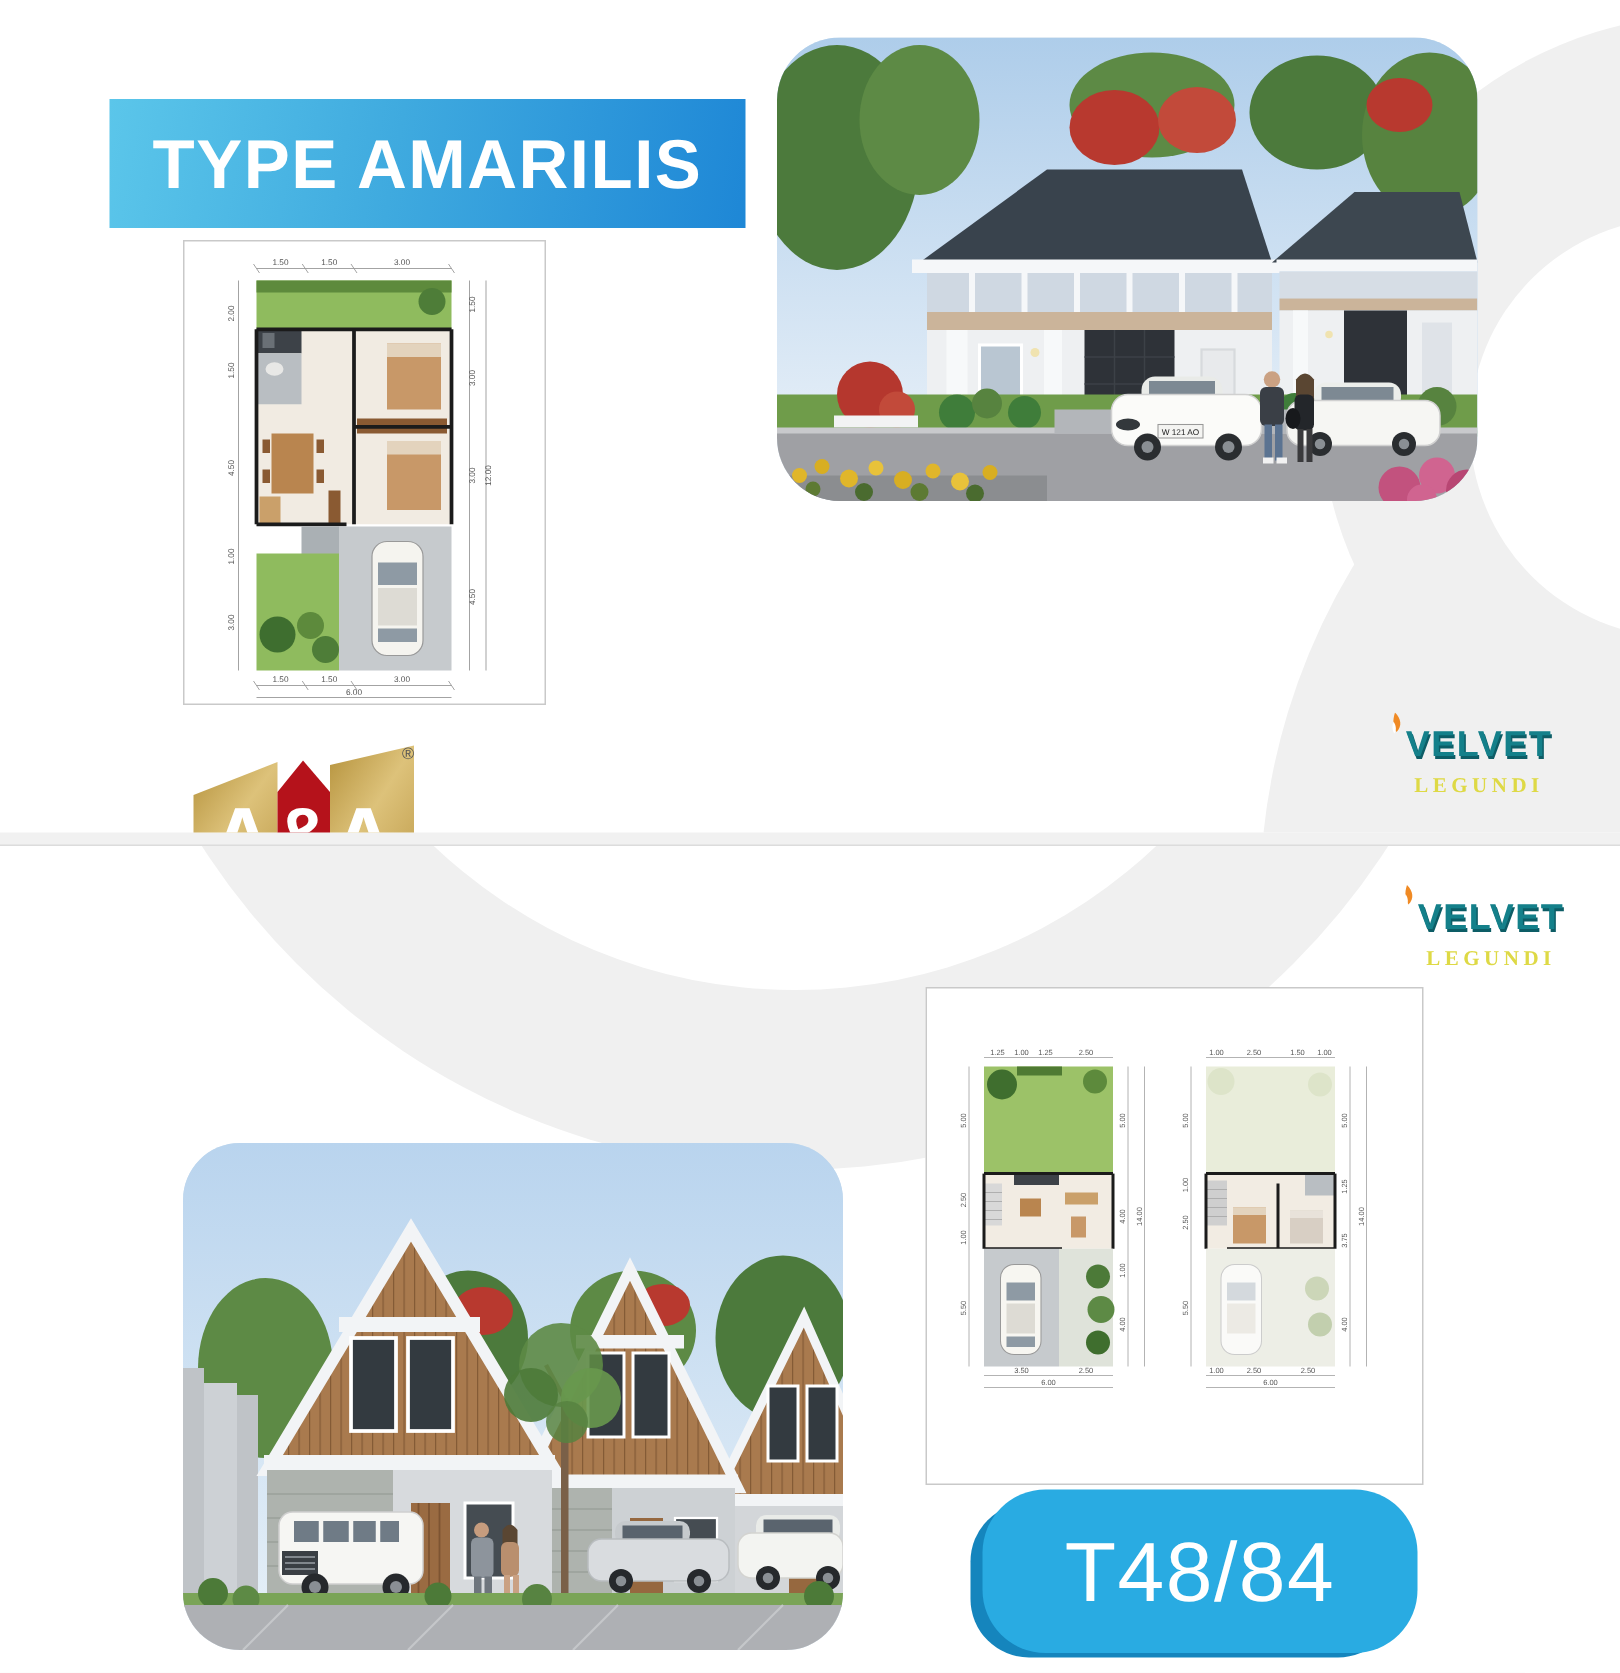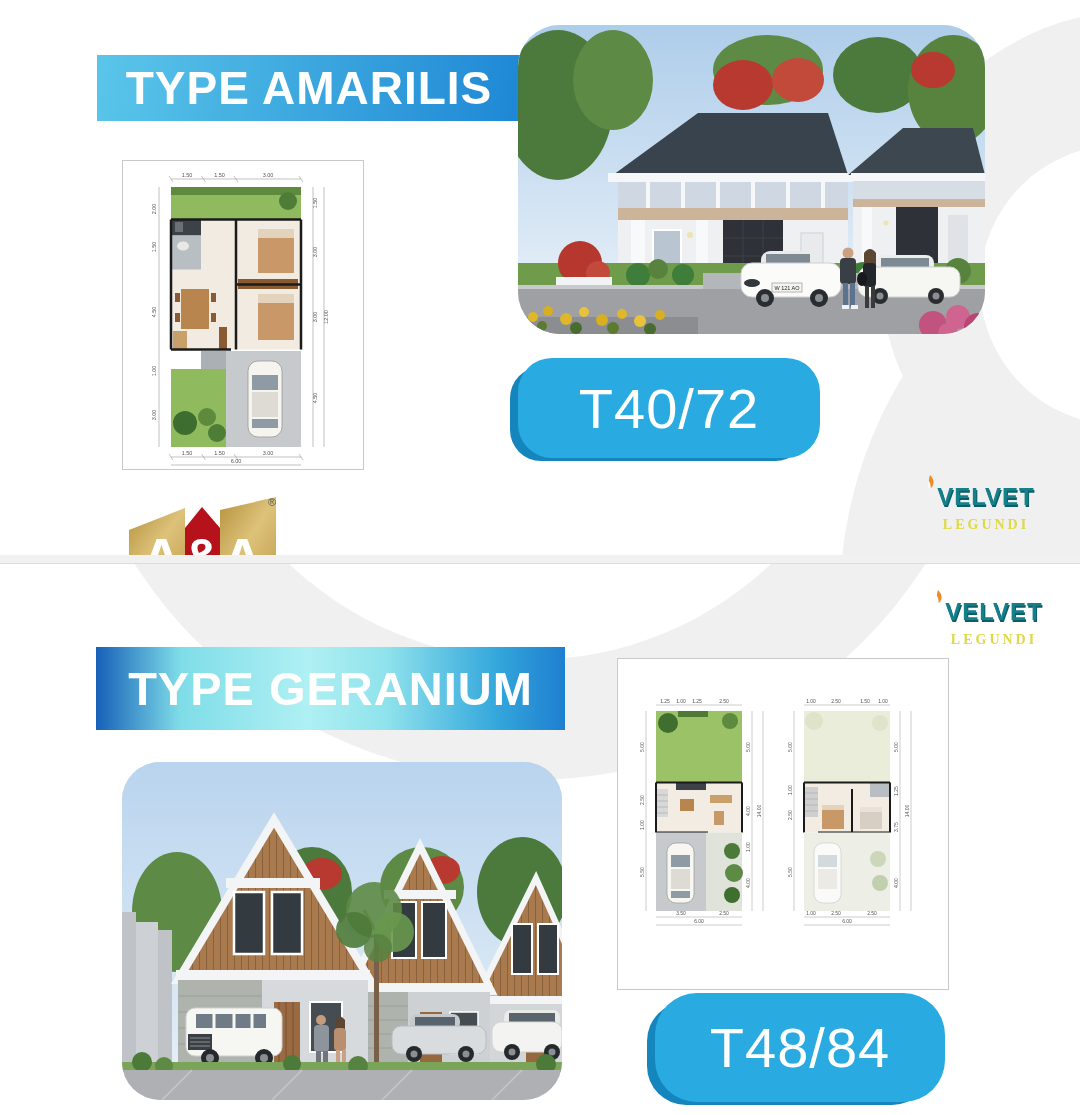--- a/index.html
+++ b/index.html
@@ -10,22 +10,22 @@
   .divider-strip{position:absolute;top:555px;left:0;width:1080px;height:8px;background:#f1f1f1;
         border-bottom:1px solid #dcdcdc;z-index:3;}
   .sec-bottom{top:564px;height:551px;}
   
   .deco{position:absolute;border-radius:50%;z-index:0;}
   .deco.gray{background:#f0f0f0;}
   .deco.white{background:#ffffff;}
   
   .banner{position:absolute;display:flex;align-items:center;justify-content:center;z-index:6;}
   .banner span{color:#fff;font-weight:bold;letter-spacing:1px;}
-  .banner-am{left:73px;top:55px;width:424px;height:66px;
-     background:linear-gradient(100deg,#5BC6EA 0%,#3FAADF 45%,#1E87D6 100%);margin-left:24px;}
+  .banner-am{left:73px;top:66px;width:424px;height:86px;
+     background:linear-gradient(100deg,#5BC6EA 0%,#3FAADF 45%,#1E87D6 100%);}
   .banner-am span{font-size:46px;}
   .banner-ger{left:96px;top:83px;width:469px;height:83px;
      background:linear-gradient(90deg,#1660B8 0%,#7FDDE8 18%,#AFF0F3 45%,#8FE2EC 62%,#35A8DC 85%,#1E7FD0 100%);}
   .banner-ger span{font-size:47px;}
   
   .photo{position:absolute;overflow:hidden;z-index:6;background:#cfe0ee;}
   .photo-am{left:518px;top:25px;width:467px;height:309px;border-radius:42px;}
   .photo-ger{left:122px;top:198px;width:440px;height:338px;border-radius:38px;}
   .photo svg{display:block;}
   
@@ -285,23 +285,20 @@
         </g>
         <g>
           <circle cx="415" cy="300" r="14" fill="#c2527e"></circle>
             <circle cx="440" cy="292" r="12" fill="#d06490"></circle>
           <circle cx="460" cy="302" r="14" fill="#b84673"></circle>
             <circle cx="430" cy="308" r="10" fill="#d06490"></circle>
         </g>
       </svg>
     </div>
 
-    <div class="type-btn btn-t40">
-      <span>T40/72</span>
-    </div>
 
     <div class="aa-logo">
       <svg width="151" height="112" viewBox="0 0 151 112">
         <defs>
           <linearGradient id="gold" x1="0" y1="0" x2="1" y2="1">
             <stop offset="0" stop-color="#b5923c"></stop>
               <stop offset="0.5" stop-color="#ddc27a"></stop>
             <stop offset="1" stop-color="#c2a050"></stop>
           </linearGradient>
         </defs>
@@ -338,23 +335,20 @@
       <div class="v-row">
         <svg class="v-flame" width="16" height="18" viewBox="0 0 16 18">
           <path d="M8,0 C12,4 13,9 9,13 C7,10 6,6 8,0 Z" fill="#F08A24"></path>
           <path d="M7,6 C9,9 9,12 7.5,14 C6,11.5 6,9 7,6 Z" fill="#fff"></path>
         </svg>
         <span class="v-name">VELVET</span>
       </div>
       <div class="v-sub">LEGUNDI</div>
     </div>
 
-    <div class="banner banner-ger">
-      <span>TYPE GERANIUM</span>
-    </div>
 
     <div class="photo photo-ger">
       <svg width="440" height="338" viewBox="0 0 440 338">
         <defs>
           <linearGradient id="skyG" x1="0" y1="0" x2="0" y2="1">
             <stop offset="0" stop-color="#b9d4ee"></stop>
               <stop offset="1" stop-color="#e8f1f8"></stop>
           </linearGradient>
           <pattern id="slats" width="7" height="10" patternUnits="userSpaceOnUse">
             <rect width="7" height="10" fill="#a97a4e"></rect>

